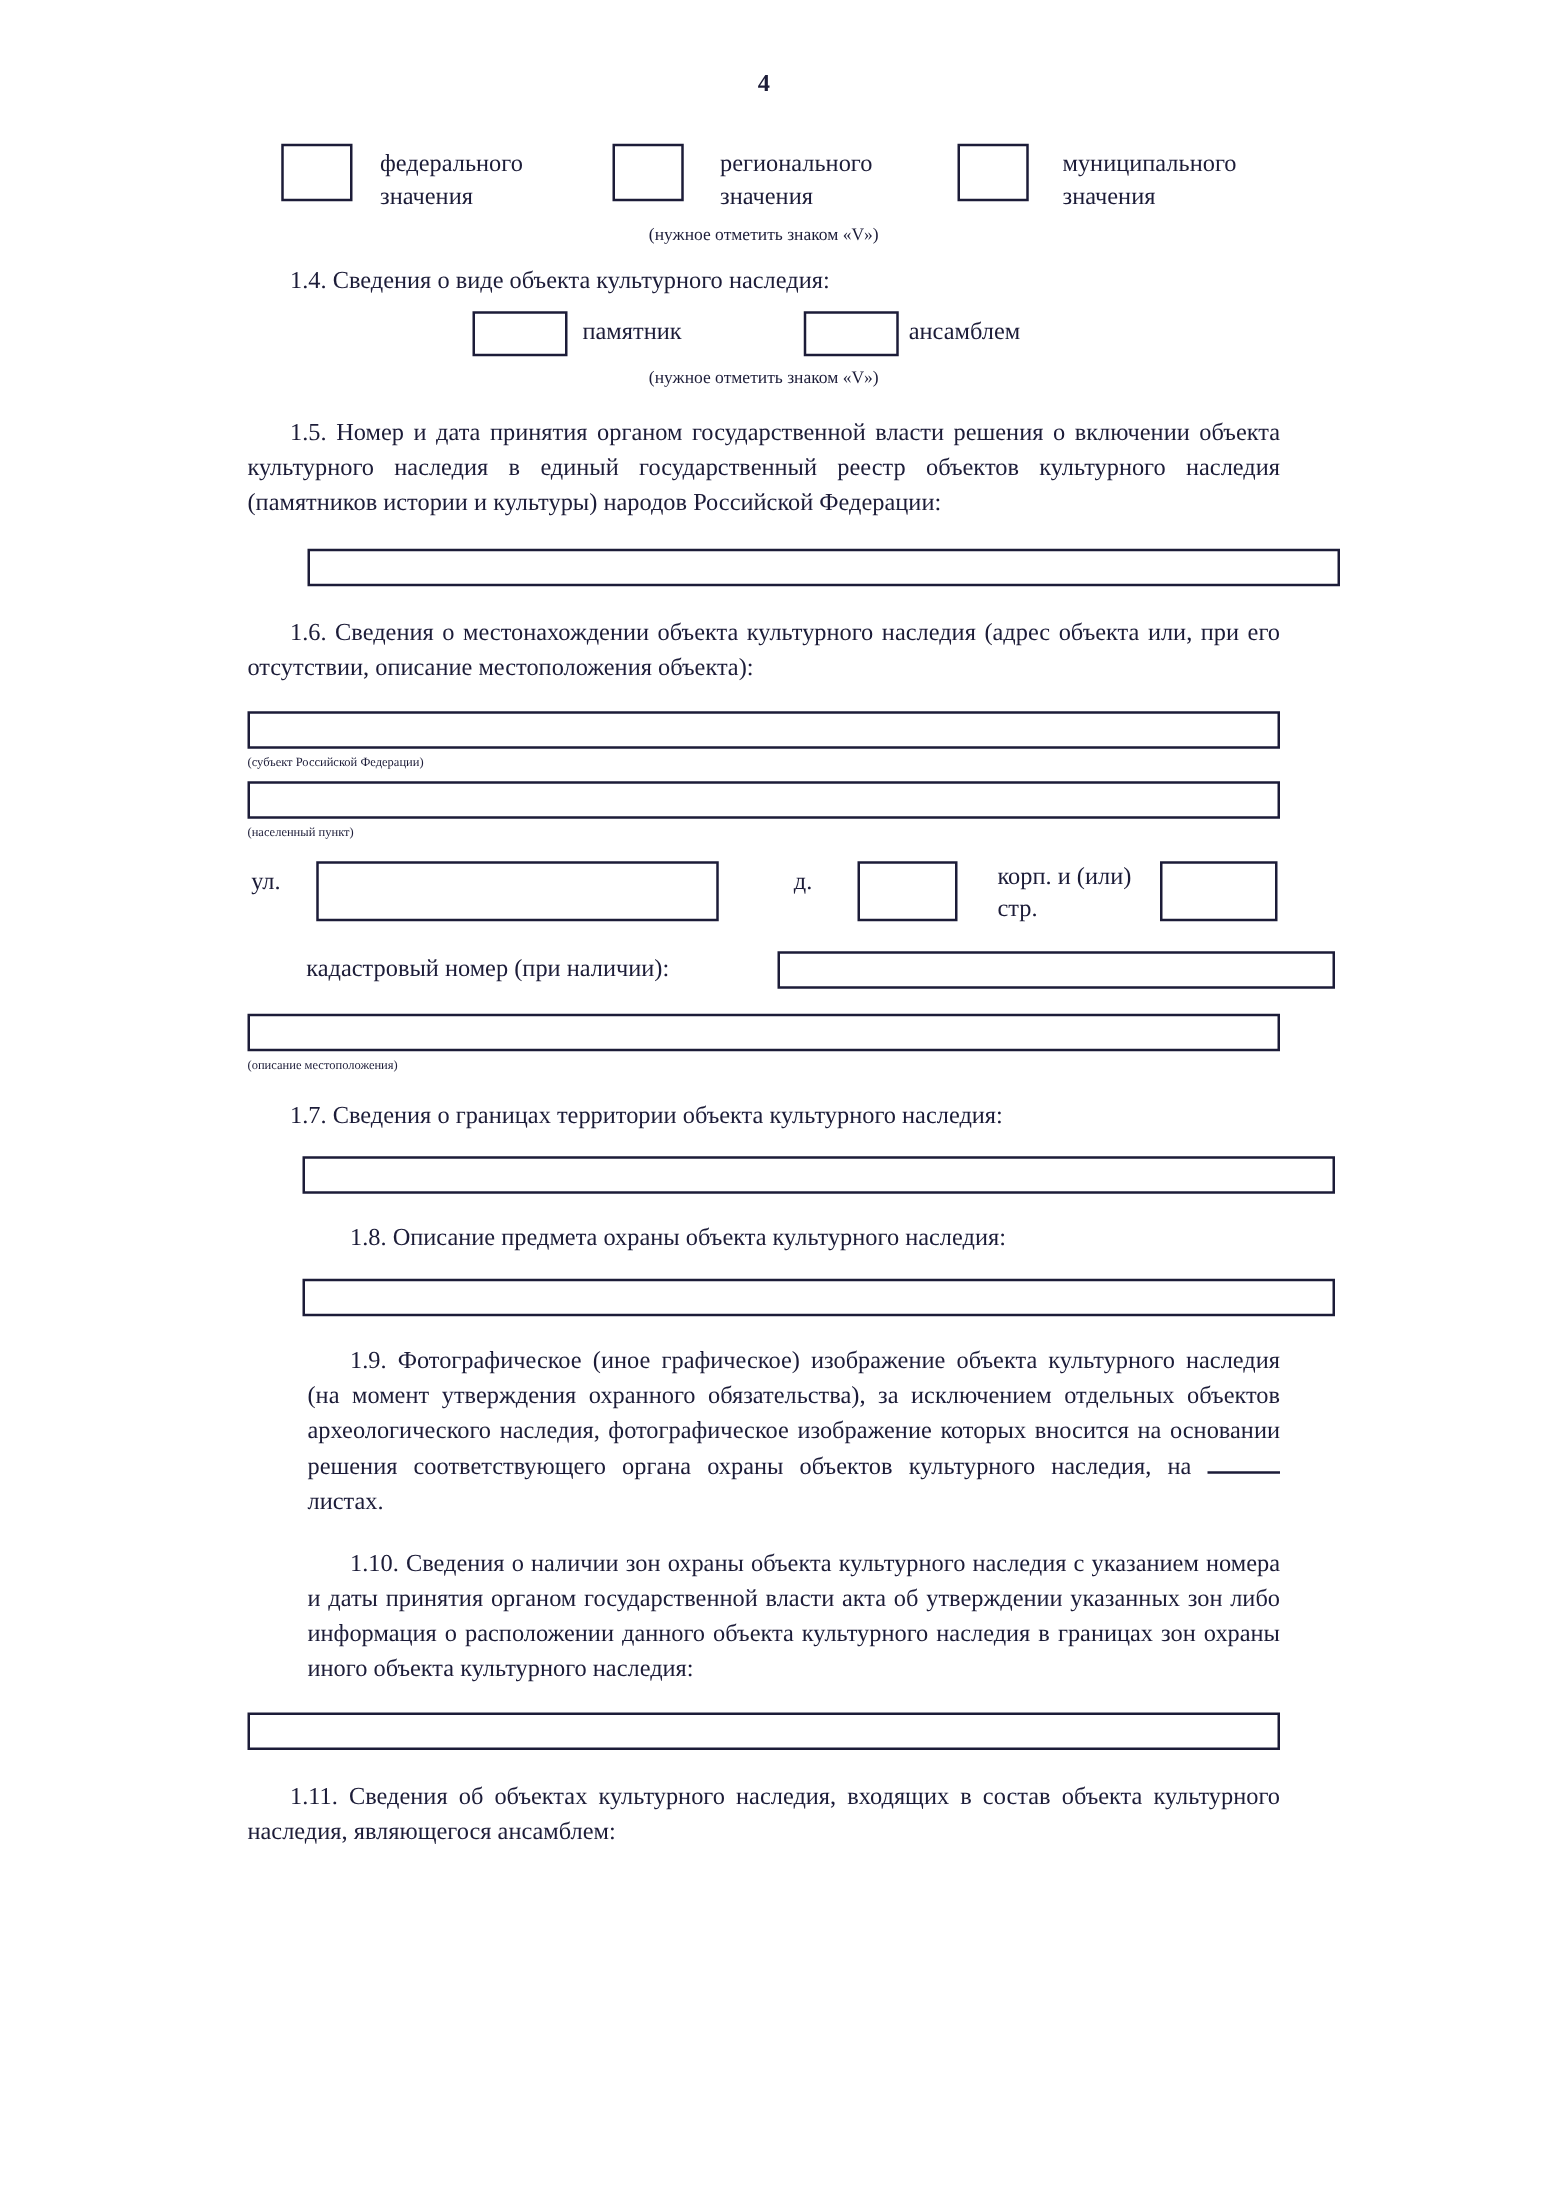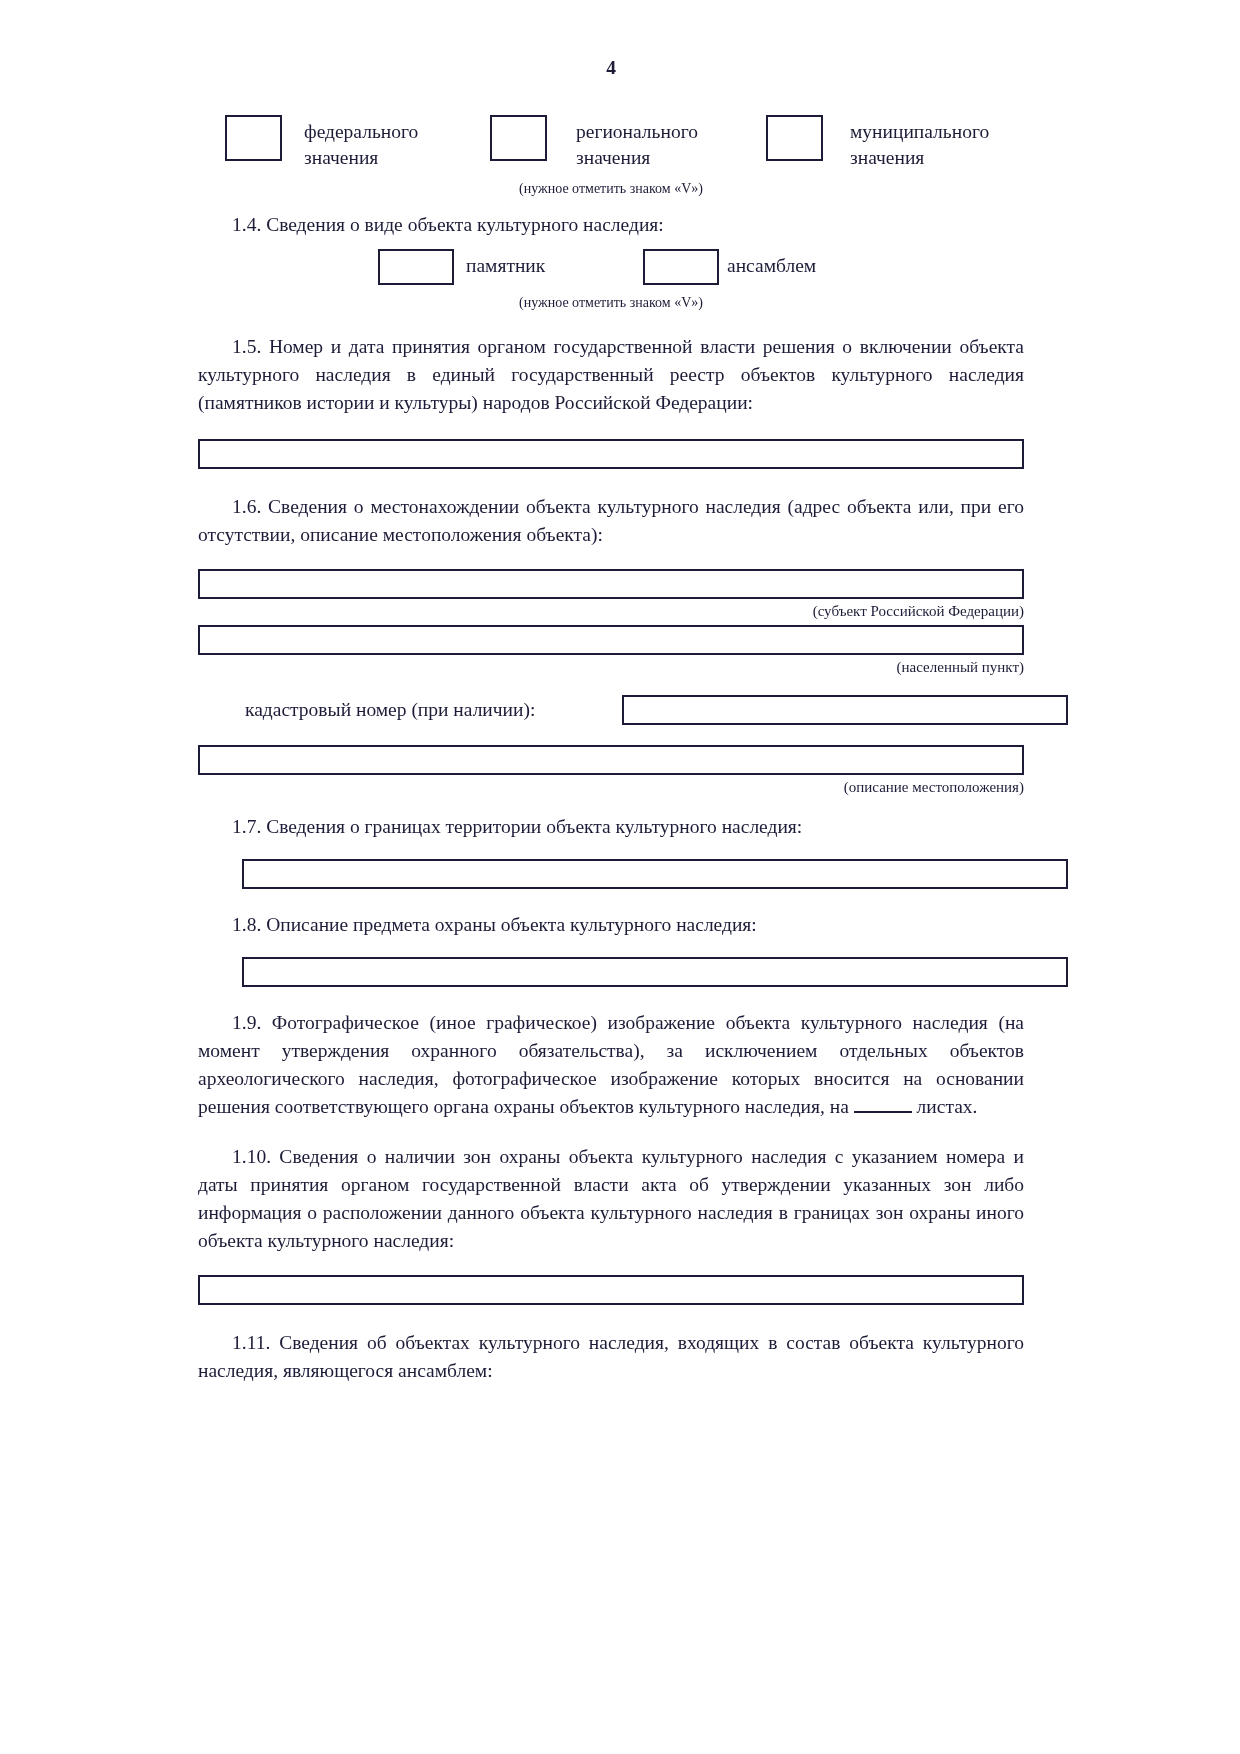--- a/index.html
+++ b/index.html
@@ -15,28 +15,28 @@
   .cbox { position: absolute; border: 2px solid #1c1c38; box-sizing: border-box; background: #fff; }
   .cb-label { position: absolute; line-height: 26px; }
 
   .note { text-align: center; font-size: 14px; line-height: 20px; margin-top: 4px; }
 
   .para { text-align: justify; text-indent: 34px; margin: 0; }
   .title { margin: 0; text-indent: 34px; }
 
   .field { border: 2px solid #1c1c38; height: 30px; box-sizing: border-box; background: #fff; }
   .field-full { width: 100%; }
-  .caption { text-align: right; font-size: 15px; line-height: 20px; margin-top: 2px; }
+  .caption { text-align: left; font-size: 10px; line-height: 20px; margin-top: 2px; }
 
   .mt8  { margin-top: 8px; }
   .mt12 { margin-top: 12px; }
   .mt16 { margin-top: 16px; }
   .mt18 { margin-top: 18px; margin-left: 44px; }
   .mt20 { margin-top: 20px; }
-  .mt22 { margin-top: 22px; }
+  .mt22 { margin-top: 22px; margin-left: 48px; }
   .mt24 { margin-top: 24px; }
 
   .blank {
     display: inline-block; width: 58px; height: 18px;
     border-bottom: 2px solid #1c1c38; vertical-align: baseline;
   }
 </style>
 </head>
 <body>
 
@@ -65,20 +65,28 @@
 
   <p class="para mt20">1.5. Номер и дата принятия органом государственной власти решения о включении объекта культурного наследия в единый государственный реестр объектов культурного наследия (памятников истории и культуры) народов Российской Федерации:</p>
   <div class="field field-full mt22"></div>
 
   <p class="para mt24">1.6. Сведения о местонахождении объекта культурного наследия (адрес объекта или, при его отсутствии, описание местоположения объекта):</p>
   <div class="field field-full mt20"></div>
   <div class="caption">(субъект Российской Федерации)</div>
   <div class="field field-full" style="margin-top:4px;"></div>
   <div class="caption">(населенный пункт)</div>
 
+  <div class="row mt12" style="height:54px;">
+    <div class="cb-label" style="left:3px; top:4px;">ул.</div>
+    <div class="cbox" style="left:55px; top:0; width:322px; height:48px;"></div>
+    <div class="cb-label" style="left:437px; top:4px;">д.</div>
+    <div class="cbox" style="left:488px; top:0; width:80px; height:48px;"></div>
+    <div class="cb-label" style="left:600px; top:0; width:125px;">корп. и (или) стр.</div>
+    <div class="cbox" style="left:730px; top:0; width:94px; height:48px;"></div>
+  </div>
 
   <div class="row mt18" style="height:34px;">
     <div class="cb-label" style="left:3px; top:2px;">кадастровый номер (при наличии):</div>
     <div class="field" style="position:absolute; left:380px; top:0; width:446px;"></div>
   </div>
 
   <div class="field field-full mt16"></div>
   <div class="caption">(описание местоположения)</div>
 
   <p class="title mt16">1.7. Сведения о границах территории объекта культурного наследия:</p>

